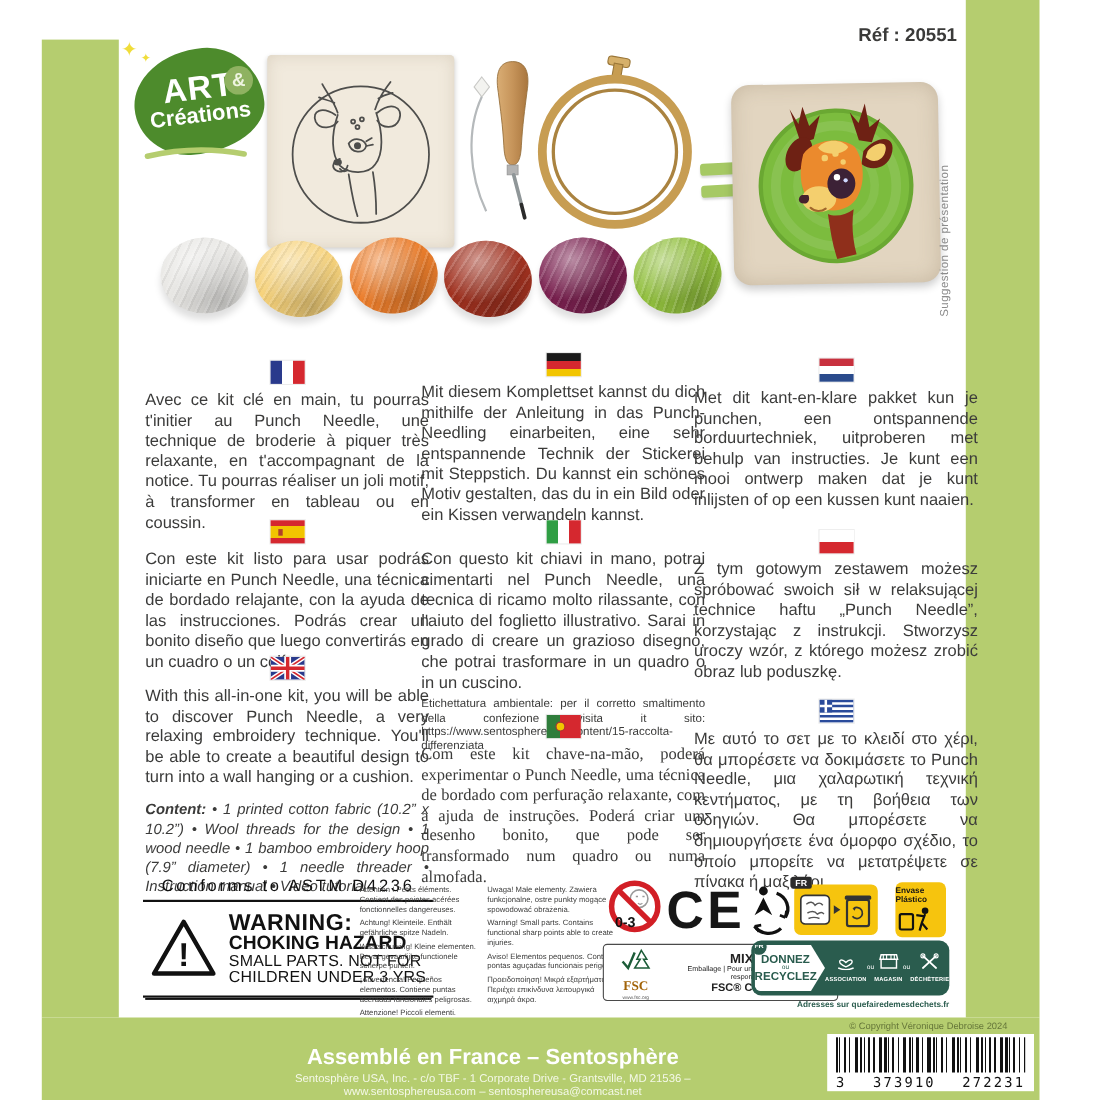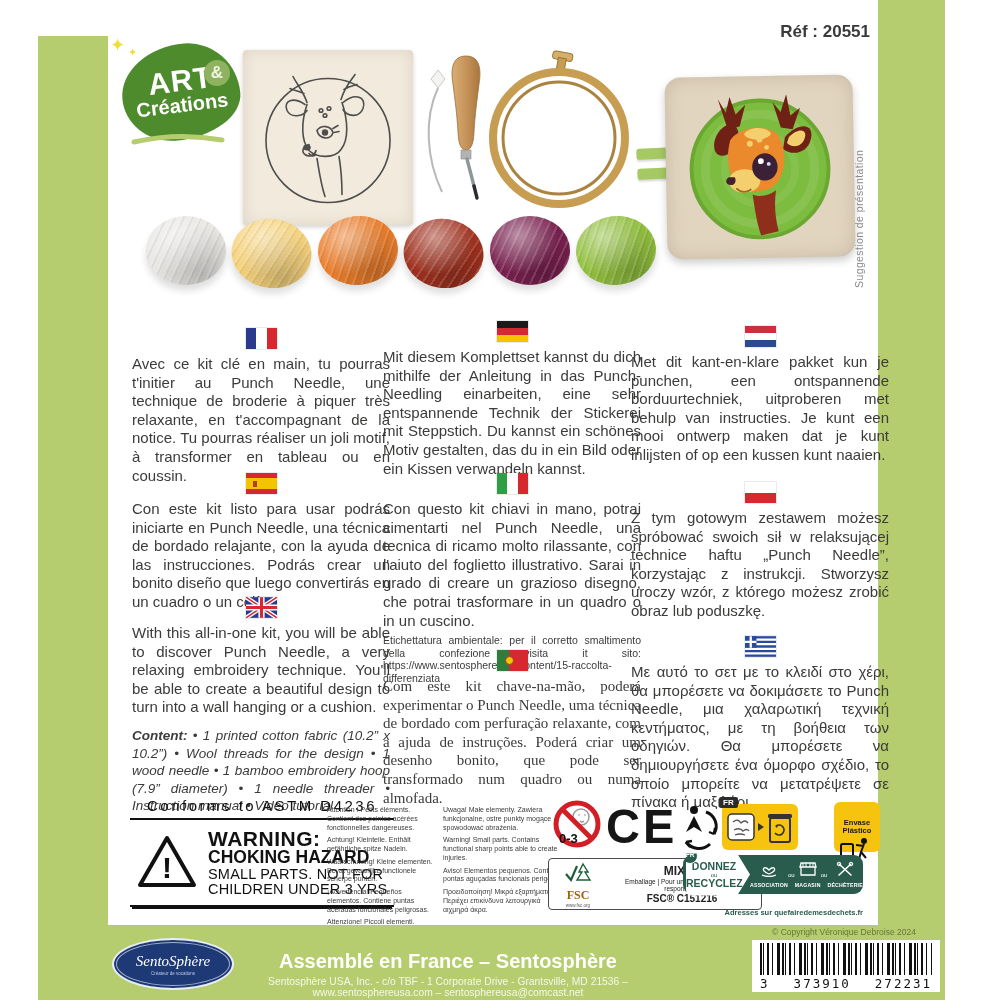--- a/index.html
+++ b/index.html
@@ -90,31 +90,31 @@
 
   
   .age{left:552px;top:799px;}
   .ce{left:606px;top:799px;font-size:47px;font-weight:bold;color:#161616;letter-spacing:3px;
       font-family:"Liberation Sans",sans-serif;transform:scaleY(1.02);}
   .triman{left:680px;top:800px;}
   .frsort{left:722px;top:804px;width:76px;height:46px;background:#f6c40e;border-radius:6px;}
   .frsort .tab{position:absolute;left:-3px;top:-7px;background:#2b2b2b;color:#fff;font-size:8px;font-weight:bold;
                padding:1px 4px;border-radius:2px;}
   .envase{left:814px;top:802px;width:46px;height:50px;background:#f6c40e;border-radius:6px;color:#161616;
-          text-align:center;font-weight:bold;font-size:7.5px;line-height:1.1;padding-top:17px;box-sizing:border-box;margin-left:20px;}
+          font-weight:bold;font-size:7.5px;line-height:1.1;padding-top:4px;box-sizing:border-box;}
   .fsc-box{left:548px;top:858px;width:214px;height:52px;background:#fff;border:1.5px solid #4a4a4a;border-radius:4px;
            display:flex;align-items:center;box-sizing:border-box;color:#222;}
   .fsc-left{width:58px;text-align:center;color:#1c5c38;}
   .fsc-left .fscname{font-family:"Liberation Serif",serif;font-weight:bold;font-size:12px;color:#a16207;}
   .fsc-left .fscsite{font-size:4.5px;color:#555;}
   .fsc-right{flex:1;text-align:center;padding-right:4px;}
   .fsc-grade{font-size:12px;font-weight:bold;}
   .fsc-desc{font-size:6.5px;line-height:1.15;}
   .fsc-code{font-size:10px;font-weight:bold;margin-top:1px;}
-  .donnez{left:683px;top:855px;width:180px;height:39px;background:#2a5c4e;border-radius:9px;display:flex;align-items:center;}
+  .donnez{left:683px;top:855px;width:180px;height:50px;background:#2a5c4e;border-radius:9px;display:flex;align-items:center;}
   .dz-arrow{position:relative;margin-left:3px;width:64px;height:42px;background:#fff;color:#2a5c4e;text-align:center;
             clip-path:polygon(0 0,80% 0,100% 50%,80% 100%,0 100%);display:flex;flex-direction:column;justify-content:center;
             line-height:1;padding-right:8px;box-sizing:border-box;border-radius:6px 0 0 6px;}
   .dz-arrow .big{font-size:10.5px;font-weight:bold;}
   .dz-arrow .sm{font-size:6px;}
   .dz-fr{position:absolute;left:-4px;top:-6px;width:14px;height:14px;border-radius:50%;background:#2a5c4e;
          border:1.5px solid #fff;color:#fff;font-size:6.5px;font-weight:bold;display:flex;align-items:center;justify-content:center;}
   .dz-opts{flex:1;display:flex;align-items:center;justify-content:space-evenly;color:#fff;}
   .dz-opt{text-align:center;}
   .dz-opt .lbl{font-size:5.2px;font-weight:bold;letter-spacing:.2px;margin-top:1px;}
@@ -420,24 +420,20 @@
           <circle cx="4" cy="3" r="1.8" fill="none" stroke="#fff" stroke-width="1"></circle>
           <circle cx="16" cy="3" r="1.8" fill="none" stroke="#fff" stroke-width="1"></circle>
         </svg>
         <div class="lbl">DÉCHÈTERIE</div>
       </div>
     </div>
   </div>
   <div class="abs address">Adresses sur quefairedemesdechets.fr</div>
 
   <div class="abs footer-bar"></div>
-  <div class="abs slogo">
-    <div class="nm">SentoSphère</div>
-    <div class="tg">Créateur de vocations</div>
-  </div>
   <div class="abs ftext">
     <div class="f1">Assemblé en France – Sentosphère</div>
     <div class="f3">Sentosphère USA, Inc. - c/o TBF - 1 Corporate Drive - Grantsville, MD 21536 – www.sentosphereusa.com – sentosphereusa@comcast.net</div>
   </div>
   <div class="abs fcopy">© Copyright Véronique Debroise 2024</div>
   <div class="abs barcode">
     <div class="bars"></div>
     <div class="digits">
       <span>3</span>
       <span>373910</span>

